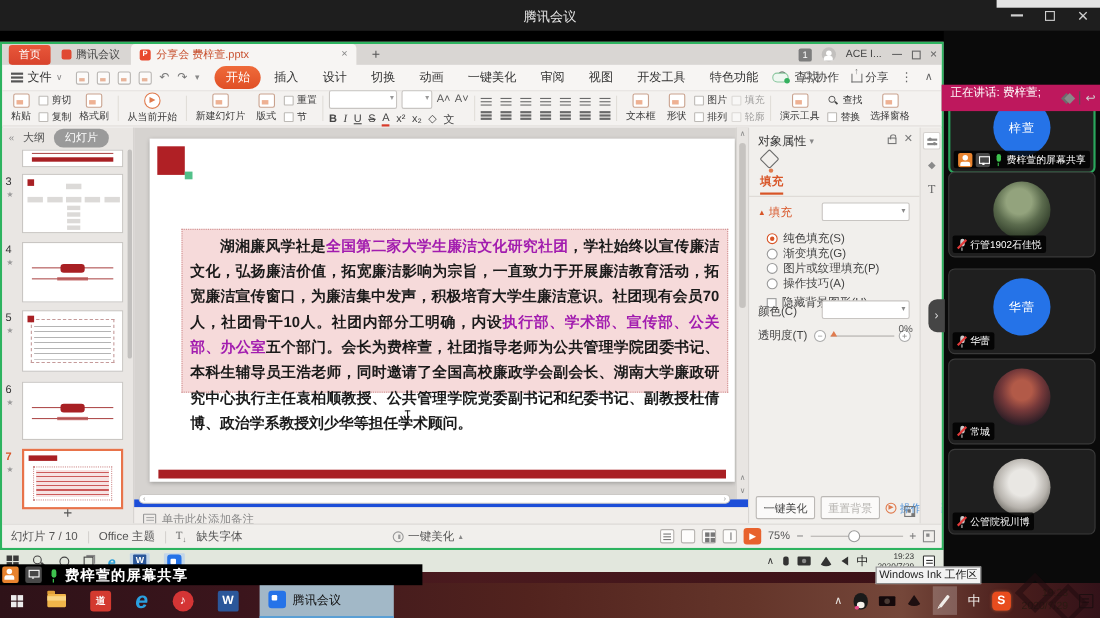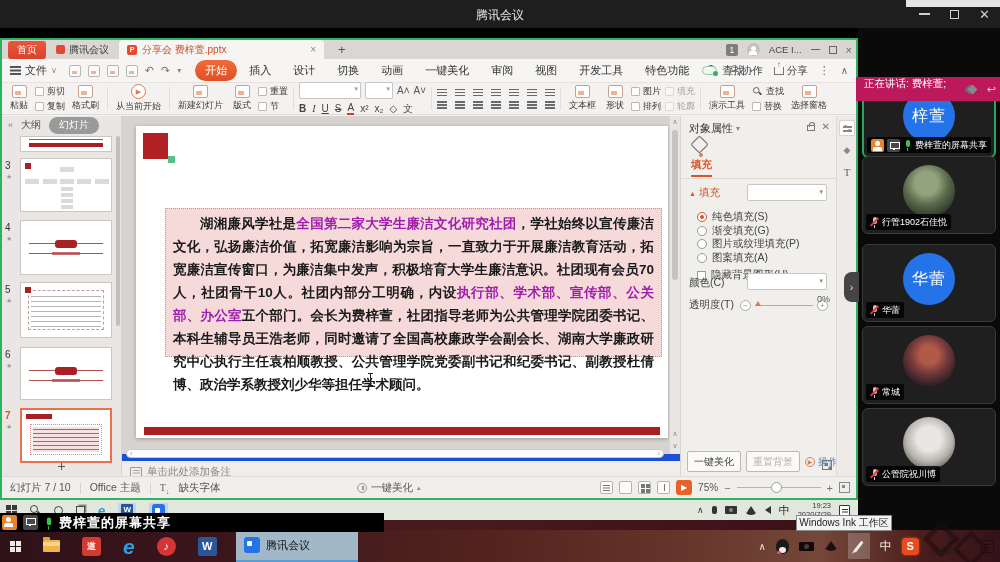--- a/index.html
+++ b/index.html
@@ -206,21 +206,21 @@
 .zoomval{font-size:10px;color:#555;}
 .ztrack{position:relative;width:84px;height:1.5px;background:#b5b2af;}
 .zknob{position:absolute;left:34px;top:-5px;width:11px;height:11px;border-radius:50%;background:#fff;border:1px solid #999;}
 .zfit{width:11px;height:11px;border:1.5px solid #888;position:relative;}
 .zfit::after{content:"";position:absolute;left:2px;top:2px;width:3px;height:3px;background:#888;}
 
 
 .ppanel{position:absolute;left:858px;top:28px;width:142px;height:502px;background:#0a0a0a;z-index:3;}
 .ptile{position:absolute;left:4px;width:134px;height:78px;background:#1f1f1f;border:1px solid #3a3a3a;border-radius:6px;overflow:hidden;}
 .ptile.speaking{border:2px solid #2aa65c;}
-.pav{position:absolute;left:50%;top:8px;transform:translateX(-50%);width:52px;height:52px;border-radius:50%;color:#fff;font-size:16px;display:flex;align-items:center;justify-content:center;letter-spacing:1px;}
+.pav{position:absolute;left:50%;top:8px;transform:translateX(-50%);width:52px;height:52px;border-radius:50%;color:#fff;font-size:11px;display:flex;align-items:center;justify-content:center;letter-spacing:1px;}
 .pav.blue{background:#2573e8;}
 .pav.photo-green{background:radial-gradient(circle at 45% 35%,#93a37d 0 26%,#5c6c4e 48%,#2c3826 78%);}
 .pav.photo-maroon{background:radial-gradient(circle at 50% 38%,#b25a48 0 22%,#76393a 45%,#271c24 78%);}
 .pav.photo-grey{background:radial-gradient(circle at 50% 42%,#e9e7e3 0 30%,#b6b2ac 58%,#63615b 82%);}
 .plabel{position:absolute;left:3px;bottom:3px;display:flex;align-items:center;gap:3px;background:rgba(0,0,0,.82);padding:1.5px 4px;border-radius:2px;color:#fff;font-size:9px;white-space:nowrap;max-width:126px;overflow:hidden;}
 .ic-person{position:relative;width:13px;height:13px;background:#e8832e;border-radius:2px;flex:none;}
 .ic-person::before{content:"";position:absolute;left:4px;top:2px;width:5px;height:5px;border-radius:50%;background:#fff;}
 .ic-person::after{content:"";position:absolute;left:2px;top:8px;width:9px;height:4px;border-radius:2px 2px 0 0;background:#fff;}
 .ic-screenb{position:relative;width:13px;height:13px;background:#484848;border-radius:2px;flex:none;}
 .ic-screenb::before{content:"";position:absolute;left:2.5px;top:3px;width:8px;height:5px;border:1px solid #fff;}
@@ -666,21 +666,21 @@
               <div class="fill-opt" style="top: 107.5px;">
                 <span class="radio"></span>
                 <span>渐变填充(G)</span>
               </div>
               <div class="fill-opt" style="top: 121px;">
                 <span class="radio"></span>
                 <span>图片或纹理填充(P)</span>
               </div>
               <div class="fill-opt" style="top: 134.5px;">
                 <span class="radio"></span>
-                <span>图案填充(A)</span>
+                <span>操作技巧(A)</span>
               </div>
             </div>
           <div class="fill-opt" style="top:152px;">
             <span class="checkbox"></span>
             <span>隐藏背景图形(H)</span>
           </div>
           <div class="pp-row" style="top:160px;">
             <span>颜色(C)</span>
           </div>
           <div class="pp-dd" style="left:66px;top:157px;width:80px;"></div>

